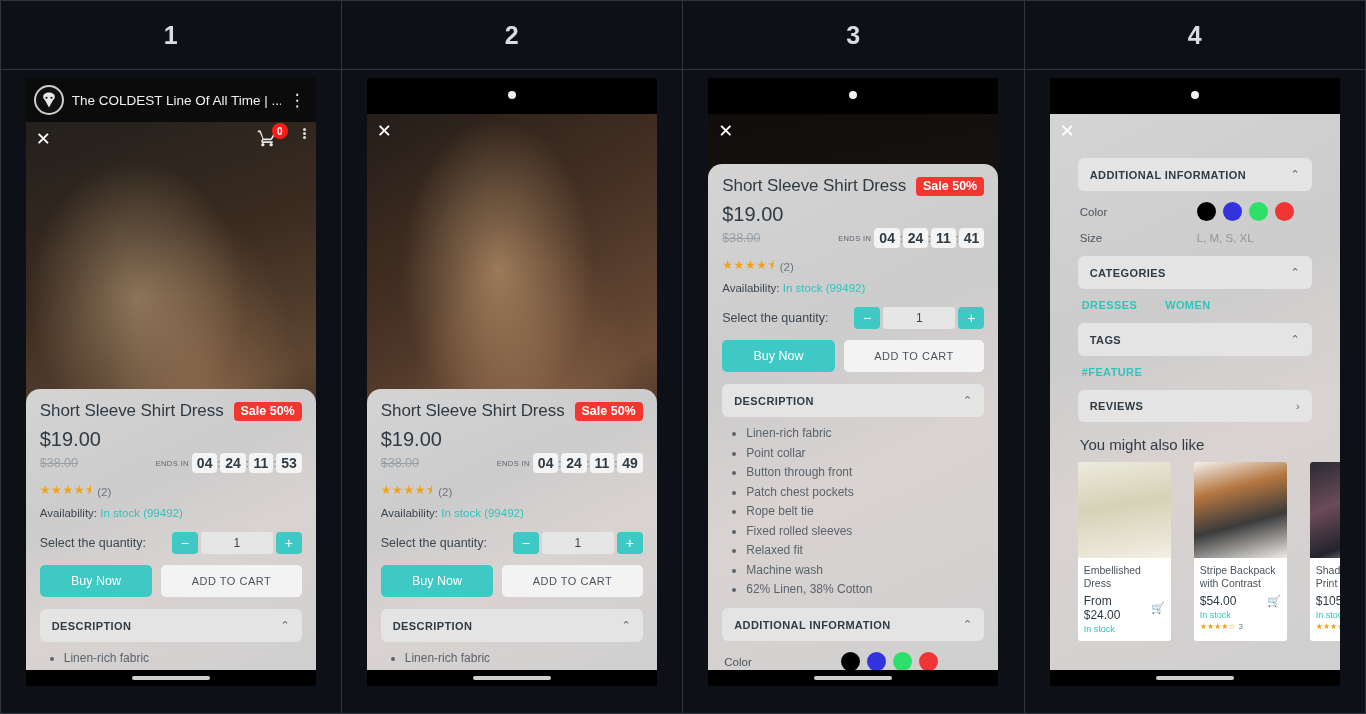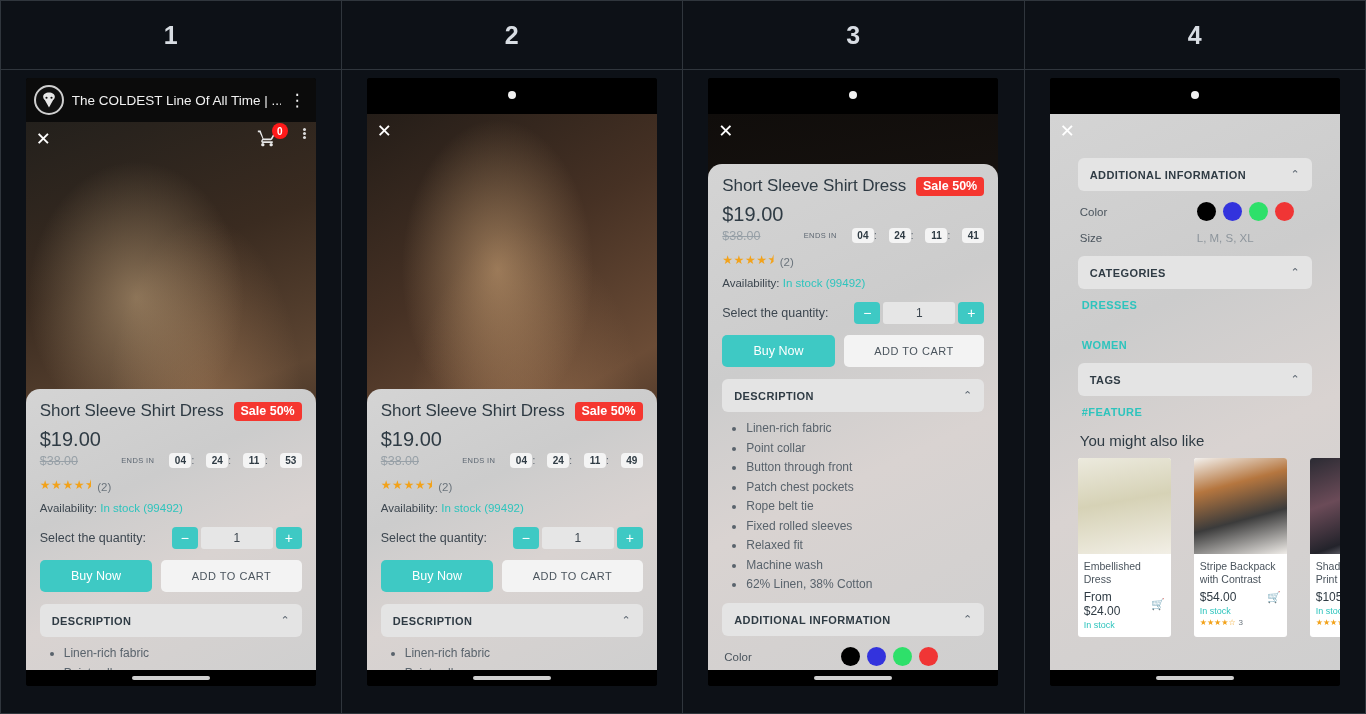--- a/index.html
+++ b/index.html
@@ -138,21 +138,21 @@
     background: #f5362f; color: #fff; font-size: 12.5px; font-weight: bold;
     padding: 2px 7px 3px; border-radius: 4px; white-space: nowrap;
   }
   .p-price { font-size: 20px; color: #2f3b44; margin-top: 7px; }
   .priceline { display: flex; align-items: center; margin-top: 2px; }
   .p-old { font-size: 12.5px; color: #97a0a7; text-decoration: line-through; }
   .timer { margin-left: auto; display: flex; align-items: center; gap: 0; justify-content: center; }
   .timer .lbl { font-size: 7.5px; color: #5c6671; letter-spacing: .4px; margin-right: 3px; }
   .timer .seg {
     background: #f4f4f4; border-radius: 4px; padding: 2px 5px;
-    font-size: 10px; color: #2f3b44; font-weight: bold; min-width: 22px; text-align: center; margin-left: 12px;
+    font-size: 14px; color: #2f3b44; font-weight: bold; min-width: 22px; text-align: center;
   }
   .timer .sep { font-size: 10px; color: #5c6671; }
   .rating { display: flex; align-items: center; gap: 5px; margin-top: 8px; }
   .stars { color: #f2a21a; font-size: 12px; letter-spacing: 0.6px; }
   .rcount { color: #6b747c; font-size: 11.5px; }
   .avail { margin-top: 5px; font-size: 11.5px; color: #3c464f; }
   .avail .ok { color: #2ec4bd; }
   .qtyrow { display: flex; align-items: center; margin-top: 13px; }
   .qtylabel { font-size: 12.5px; color: #3c464f; }
   .qtybox { margin-left: auto; display: flex; align-items: center; }
@@ -183,21 +183,21 @@
   .acc .t { font-size: 11px; font-weight: bold; color: #2f3b44; letter-spacing: .4px; }
   .acc .chev { margin-left: auto; color: #5c6671; font-size: 11px; }
   .bullets { margin-top: 9px; padding-left: 24px; }
   .bullets li { font-size: 12px; color: #59636c; margin-bottom: 5.5px; }
   .attrrow { display: flex; align-items: center; margin-top: 11px; padding: 0 2px; }
   .attrrow .k { font-size: 11.5px; color: #4a545d; width: 117px; }
   .swatches { display: flex; gap: 7px; }
   .sw { width: 19px; height: 19px; border-radius: 50%; }
   .attrrow .v { font-size: 11.5px; color: #8d959c; }
   .taglink { color: #2ec4bd; font-size: 11px; font-weight: bold; letter-spacing: .4px; }
-  .catrow { display: flex; gap: 28px; margin-top: 10px; padding-left: 4px; flex-direction: column; }
+  .catrow { display: flex; gap: 28px; margin-top: 10px; padding-left: 4px; }
   .sectitle { font-size: 15px; color: #2f3b44; margin-top: 14px; padding-left: 2px; }
   .recs { display: flex; gap: 23px; margin-top: 9px; }
   .rec {
     width: 93px; background: #fff; border-radius: 3px; overflow: hidden; flex: none;
   }
   .rec .img { height: 96px; }
   .rec .img.a { background: linear-gradient(170deg,#eceade,#d6d2b6 45%,#f2efe6); }
   .rec .img.b { background: linear-gradient(165deg,#f3f1ee 0%,#b5763f 30%,#3b3b3b 62%,#efece8 100%); }
   .rec .img.c { background: linear-gradient(160deg,#2b2b33 0%,#6b4b58 40%,#23232b 75%,#cfcfd6 100%); }
   .rec .body { padding: 6px 6px 7px; }
@@ -487,20 +487,24 @@
             <div class="catrow">
               <a class="taglink">DRESSES</a>
               <a class="taglink">WOMEN</a>
             </div>
             <div class="acc">
               <span class="t">TAGS</span>
               <span class="chev">⌃</span>
             </div>
             <div class="catrow">
               <a class="taglink">#FEATURE</a>
+            </div>
+            <div class="acc">
+              <span class="t">REVIEWS</span>
+              <span class="chev">›</span>
             </div>
             <div class="sectitle">You might also like</div>
             <div class="recs">
               <div class="rec">
                 <div class="img a"></div>
                 <div class="body">
                   <div class="nm">Embellished Dress</div>
                   <div class="pr">
                     <span>From $24.00</span>
                     <span class="cart-ic">🛒</span>

